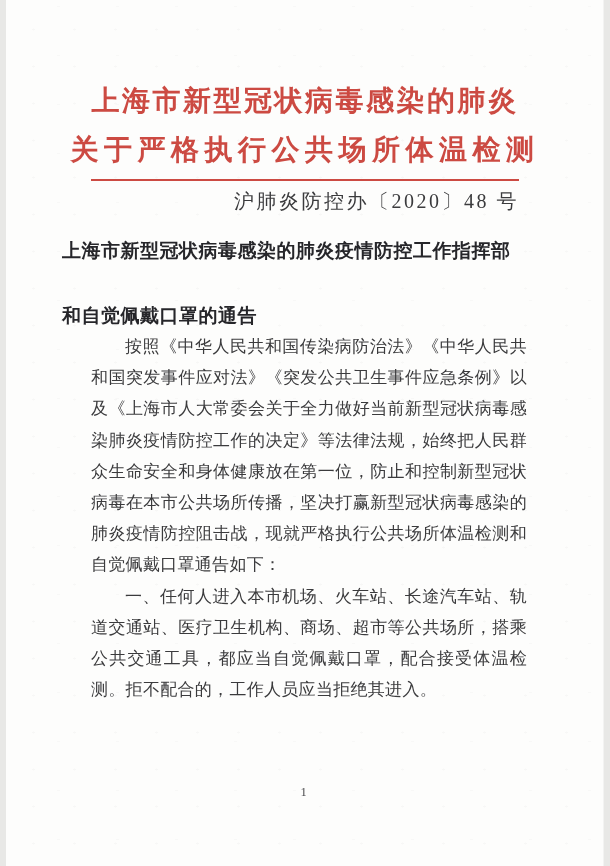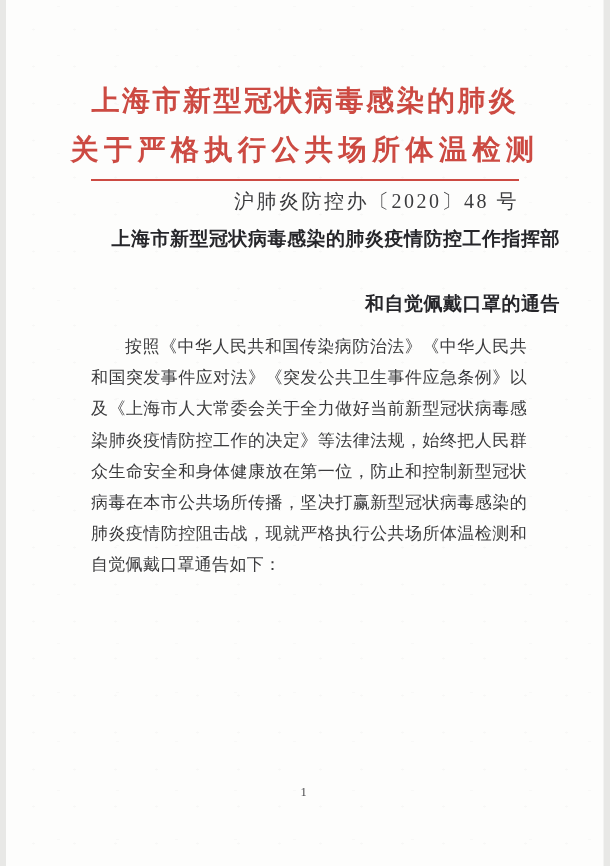--- a/index.html
+++ b/index.html
@@ -63,22 +63,22 @@
     font-size: 20px;
     letter-spacing: 2.5px;
     color: var(--ink);
     line-height: 24px;
   }
   .notice-title {
     position: absolute;
     top: 219px;
     left: 40px;
     right: 40px;
-    margin: 4px;
-    text-align: right;
+    margin: 16px;
+    text-align: left;
     font-size: 19px;
     font-weight: bold;
     line-height: 32.5px;
     letter-spacing: 0.5px;
     color: var(--ink-dark);
   }
   .doc-body {
     position: absolute;
     top: 331px;
     left: 85px;
@@ -118,17 +118,18 @@
   <div class="doc-number">沪肺炎防控办〔2020〕48 号</div>
 
   <h1 class="notice-title">
     <span>上海市新型冠状病毒感染的肺炎疫情防控工作指挥部</span><br>
     <br>
     <span>和自觉佩戴口罩的通告</span>
   </h1>
 
   <div class="doc-body">
     <p>按照《中华人民共和国传染病防治法》《中华人民共和国突发事件应对法》《突发公共卫生事件应急条例》以及《上海市人大常委会关于全力做好当前新型冠状病毒感染肺炎疫情防控工作的决定》等法律法规，始终把人民群众生命安全和身体健康放在第一位，防止和控制新型冠状病毒在本市公共场所传播，坚决打赢新型冠状病毒感染的肺炎疫情防控阻击战，现就严格执行公共场所体温检测和自觉佩戴口罩通告如下：</p>
+    <p>一、任何人进入本市机场、火车站、长途汽车站、轨道交通站、医疗卫生机构、商场、超市等公共场所，搭乘公共交通工具，都应当自觉佩戴口罩，配合接受体温检测。拒不配合的，工作人员应当拒绝其进入。</p>
   </div>
 
   <div class="page-number">1</div>
 
 </div>
 
 </body></html>

